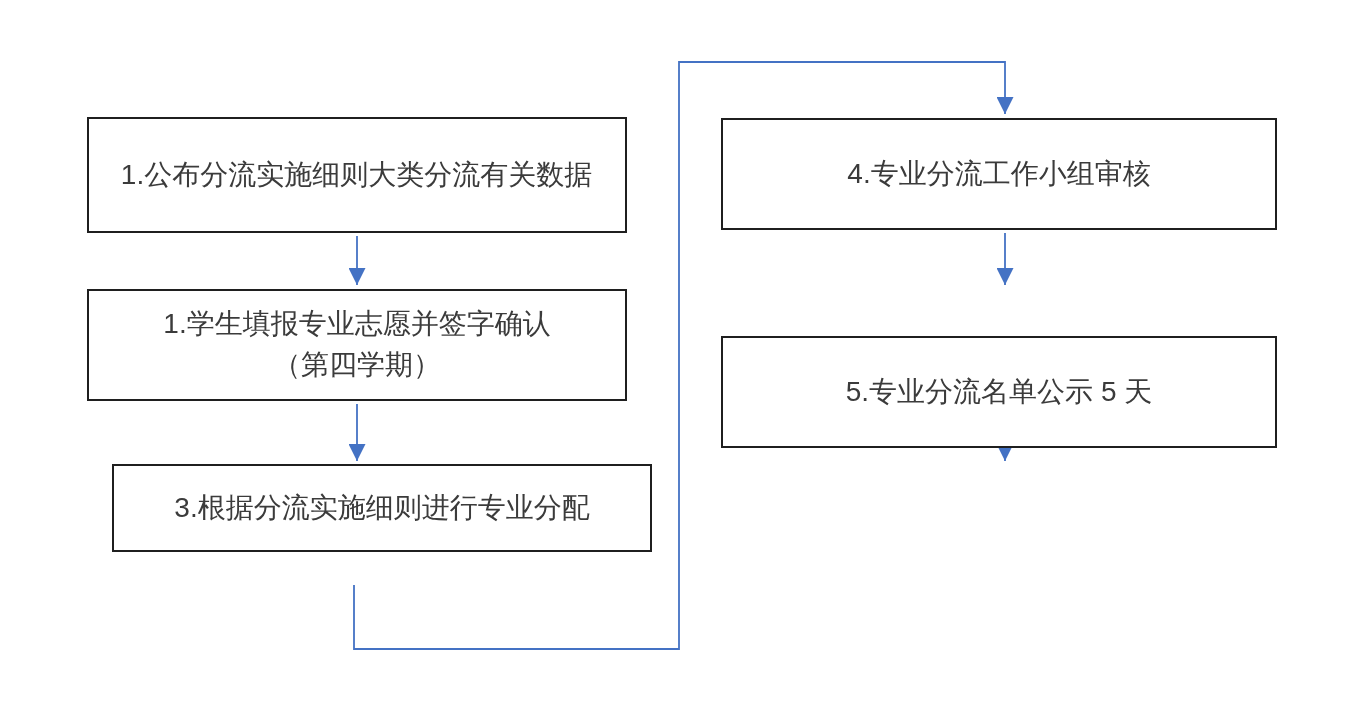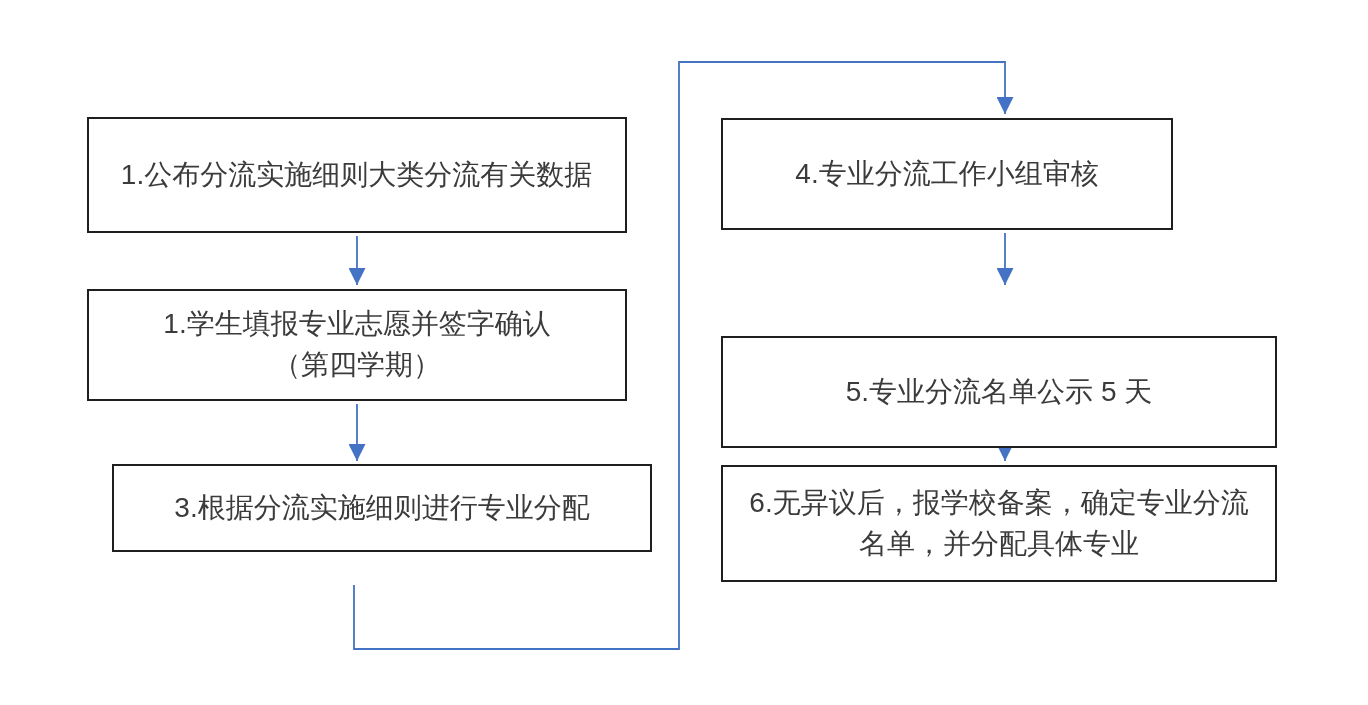--- a/index.html
+++ b/index.html
@@ -36,21 +36,21 @@
     line-height: 1.45;
     padding: 4px 10px;
   }
   .flow-box .label {
     white-space: pre-line;
   }
   
   .b1 { left:  87px; top: 117px; width: 540px; height: 116px; padding-left: 9px; }
   .b2 { left:  87px; top: 289px; width: 540px; height: 112px; }
   .b3 { left:  87px; top: 464px; width: 540px; height: 88px; margin-left: 25px; }
-  .b4 { left: 721px; top: 118px; width: 452px; height: 112px; }
+  .b4 { left: 721px; top: 118px; width: 556px; height: 112px; }
   .b5 { left: 721px; top: 289px; width: 556px; height: 112px; margin-top: 47px; }
   .b6 { left: 721px; top: 465px; width: 556px; height: 117px; }
 </style>
 </head>
 <body>
 
 <div class="canvas">
 
   <svg class="connectors" viewBox="0 0 1368 705" xmlns="http://www.w3.org/2000/svg">
     <defs>
@@ -84,18 +84,14 @@
   </div>
 
   <div class="flow-box b4">
     <span class="label">4.专业分流工作小组审核</span>
   </div>
 
   <div class="flow-box b5">
     <span class="label">5.专业分流名单公示 5 天</span>
   </div>
 
-  <div class="flow-box b6">
-    <span class="label">6.无异议后，报学校备案，确定专业分流
-名单，并分配具体专业</span>
-  </div>
 
 </div>
 
 </body></html>

